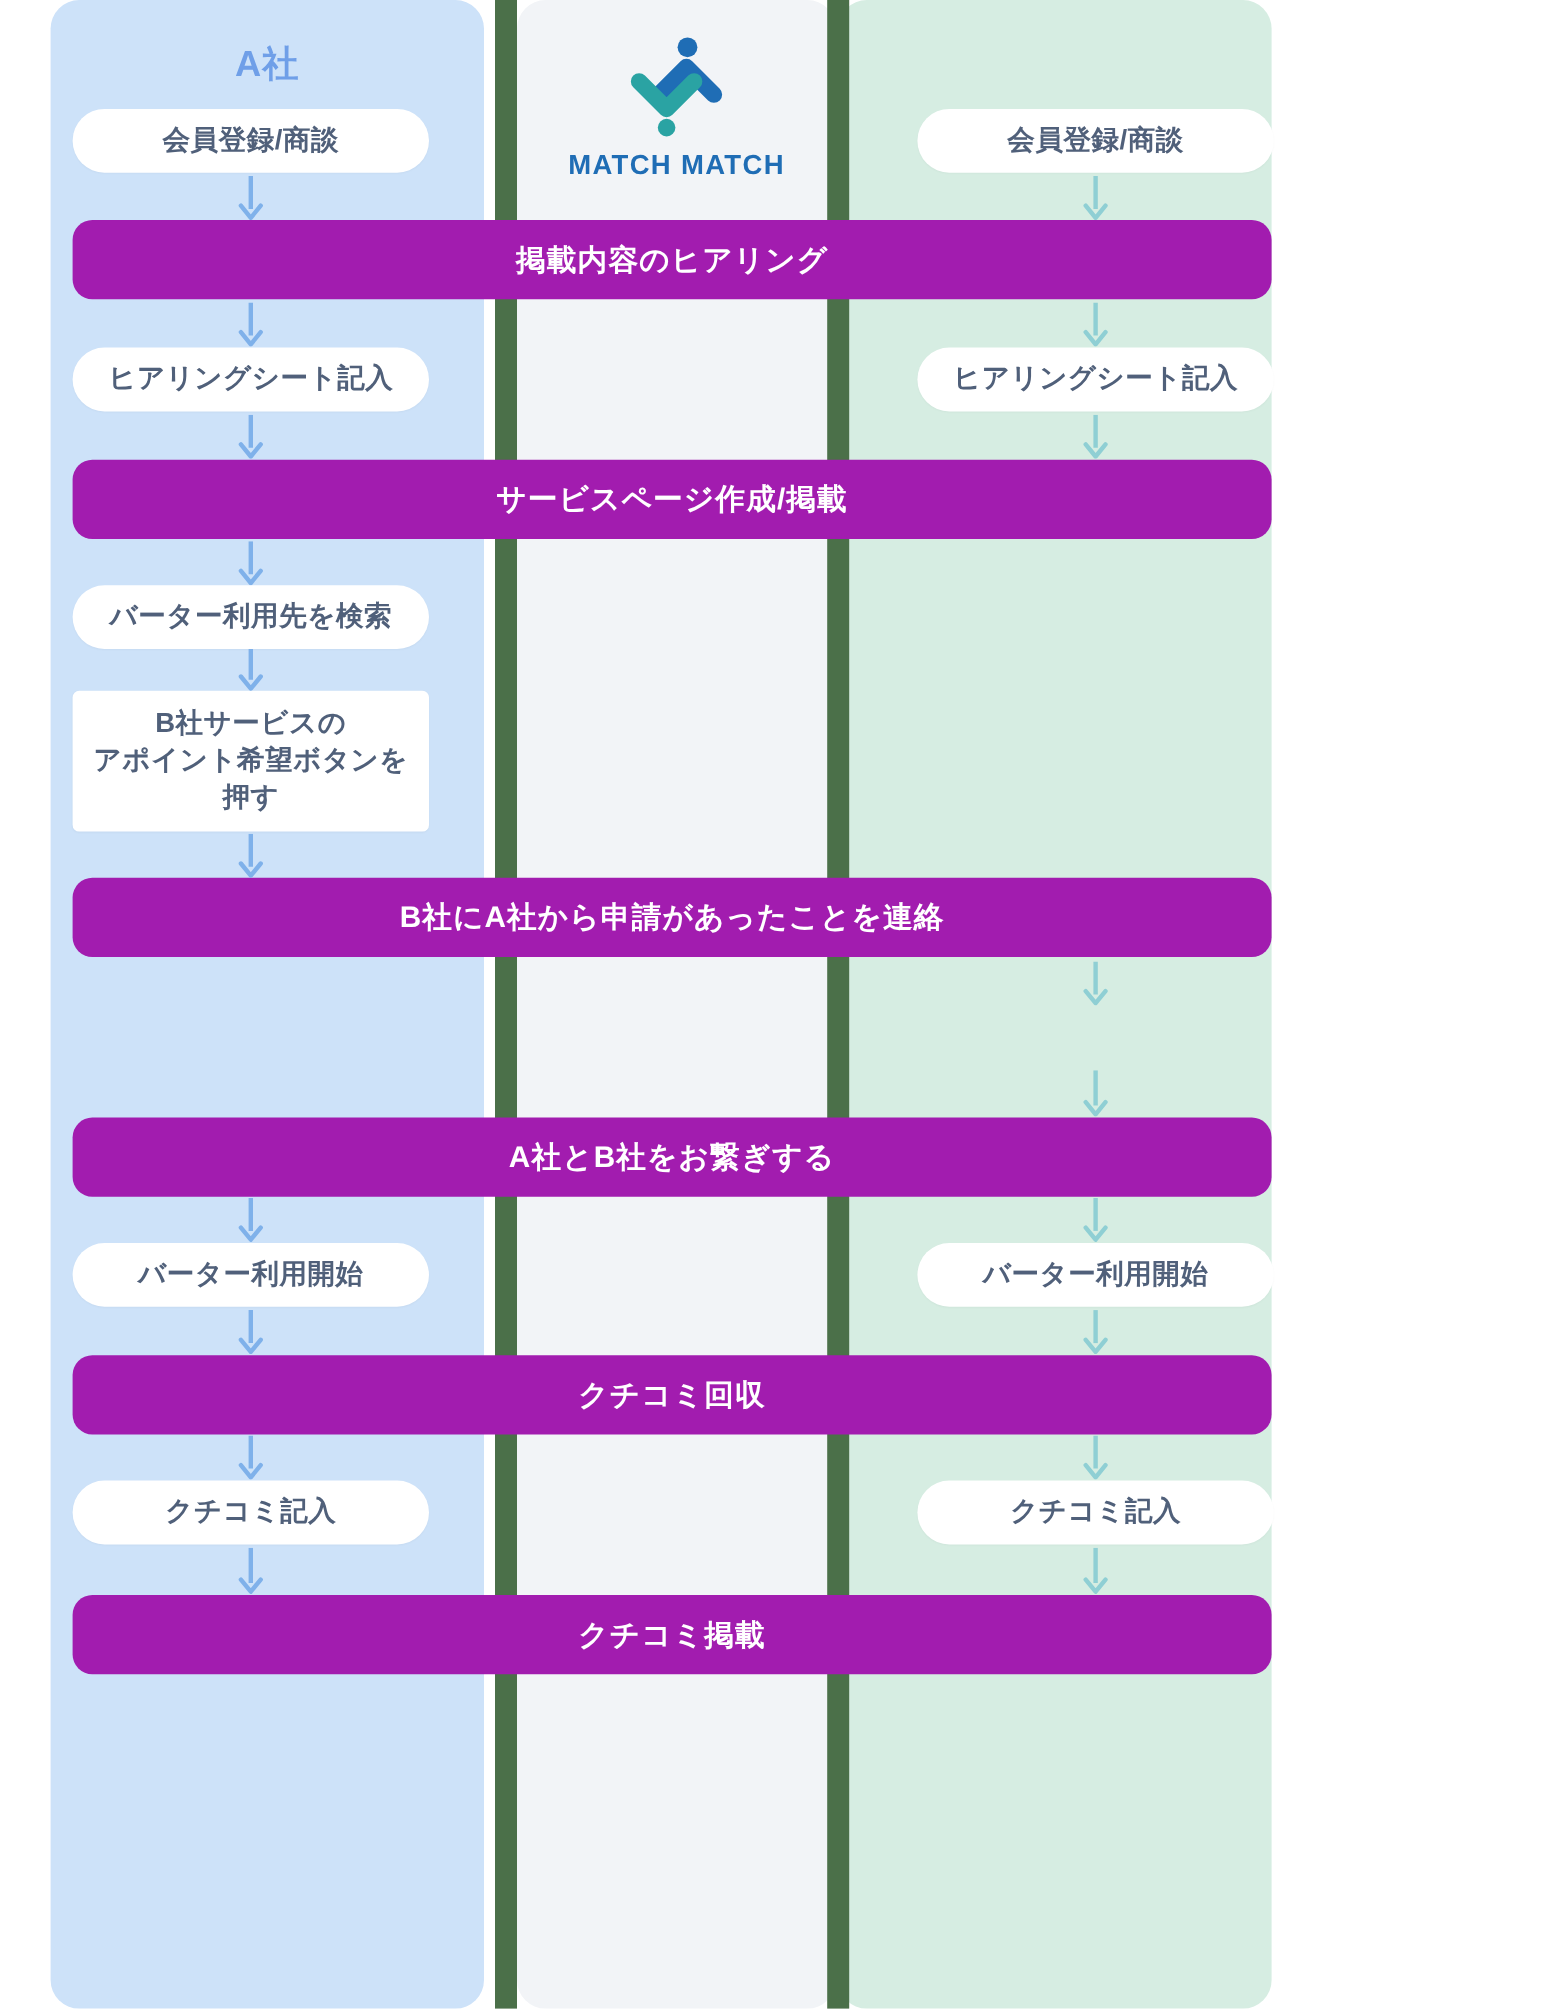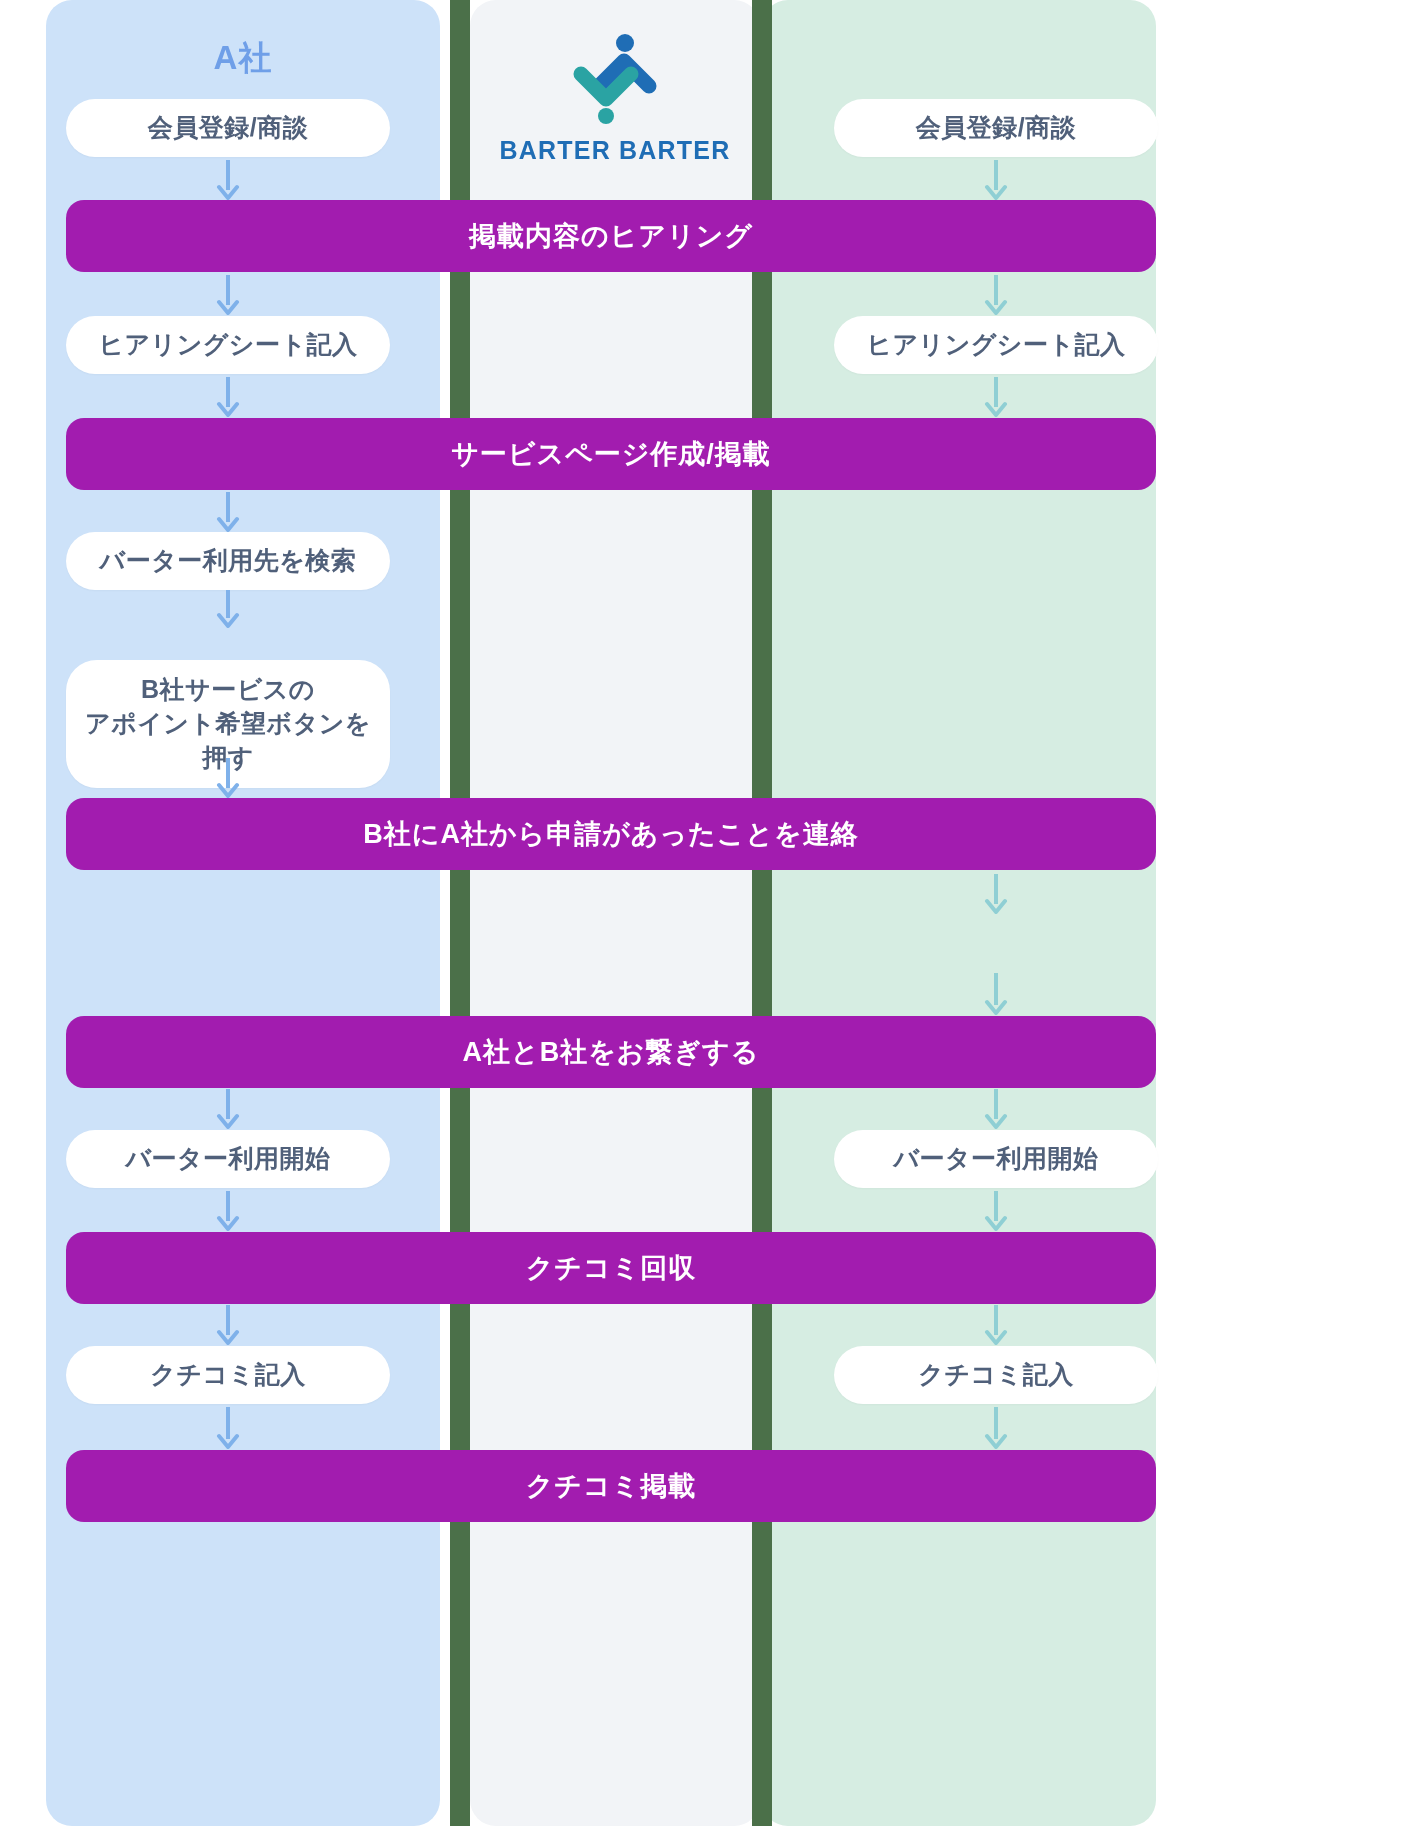--- a/index.html
+++ b/index.html
@@ -77,27 +77,27 @@
 
   <div class="lane-title title-a">A社</div>
 
   <div id="logo-wrap">
     <svg id="logo-mark" viewBox="0 0 104 104">
       <circle cx="62" cy="15" r="9" fill="#1f6db5"></circle>
       <path d="M36 58 L61 33 L86 58" fill="none" stroke="#1f6db5" stroke-width="15" stroke-linecap="round" stroke-linejoin="round"></path>
       <path d="M18 46 L43 71 L68 46" fill="none" stroke="#2aa3a3" stroke-width="15" stroke-linecap="round" stroke-linejoin="round"></path>
       <circle cx="43" cy="88" r="8" fill="#2aa3a3"></circle>
     </svg>
-    <div id="logo-text">BARTER BARTER</div>
+    <div id="logo-text">MATCH MATCH</div>
   </div>
 
   <div class="pill pill-a" style="top:99px;height:58px;">会員登録/商談</div>
   <div class="pill pill-a" style="top:316px;height:58px;">ヒアリングシート記入</div>
   <div class="pill pill-a" style="top:532px;height:58px;">バーター利用先を検索</div>
-  <div class="pill pill-a" style="top:660px;height:128px;border-radius:31px;">
+  <div class="pill pill-a" style="top:628px;height:128px;border-radius:6px;">
     <span style="white-space:pre-line;">B社サービスの
 アポイント希望ボタンを
 押す</span>
   </div>
   <div class="pill pill-a" style="top:1130px;height:58px;">バーター利用開始</div>
   <div class="pill pill-a" style="top:1346px;height:58px;">クチコミ記入</div>
 
   <div class="pill pill-b" style="top:99px;height:58px;">会員登録/商談</div>
   <div class="pill pill-b" style="top:316px;height:58px;">ヒアリングシート記入</div>
   <div class="pill pill-b" style="top:1130px;height:58px;">バーター利用開始</div>

